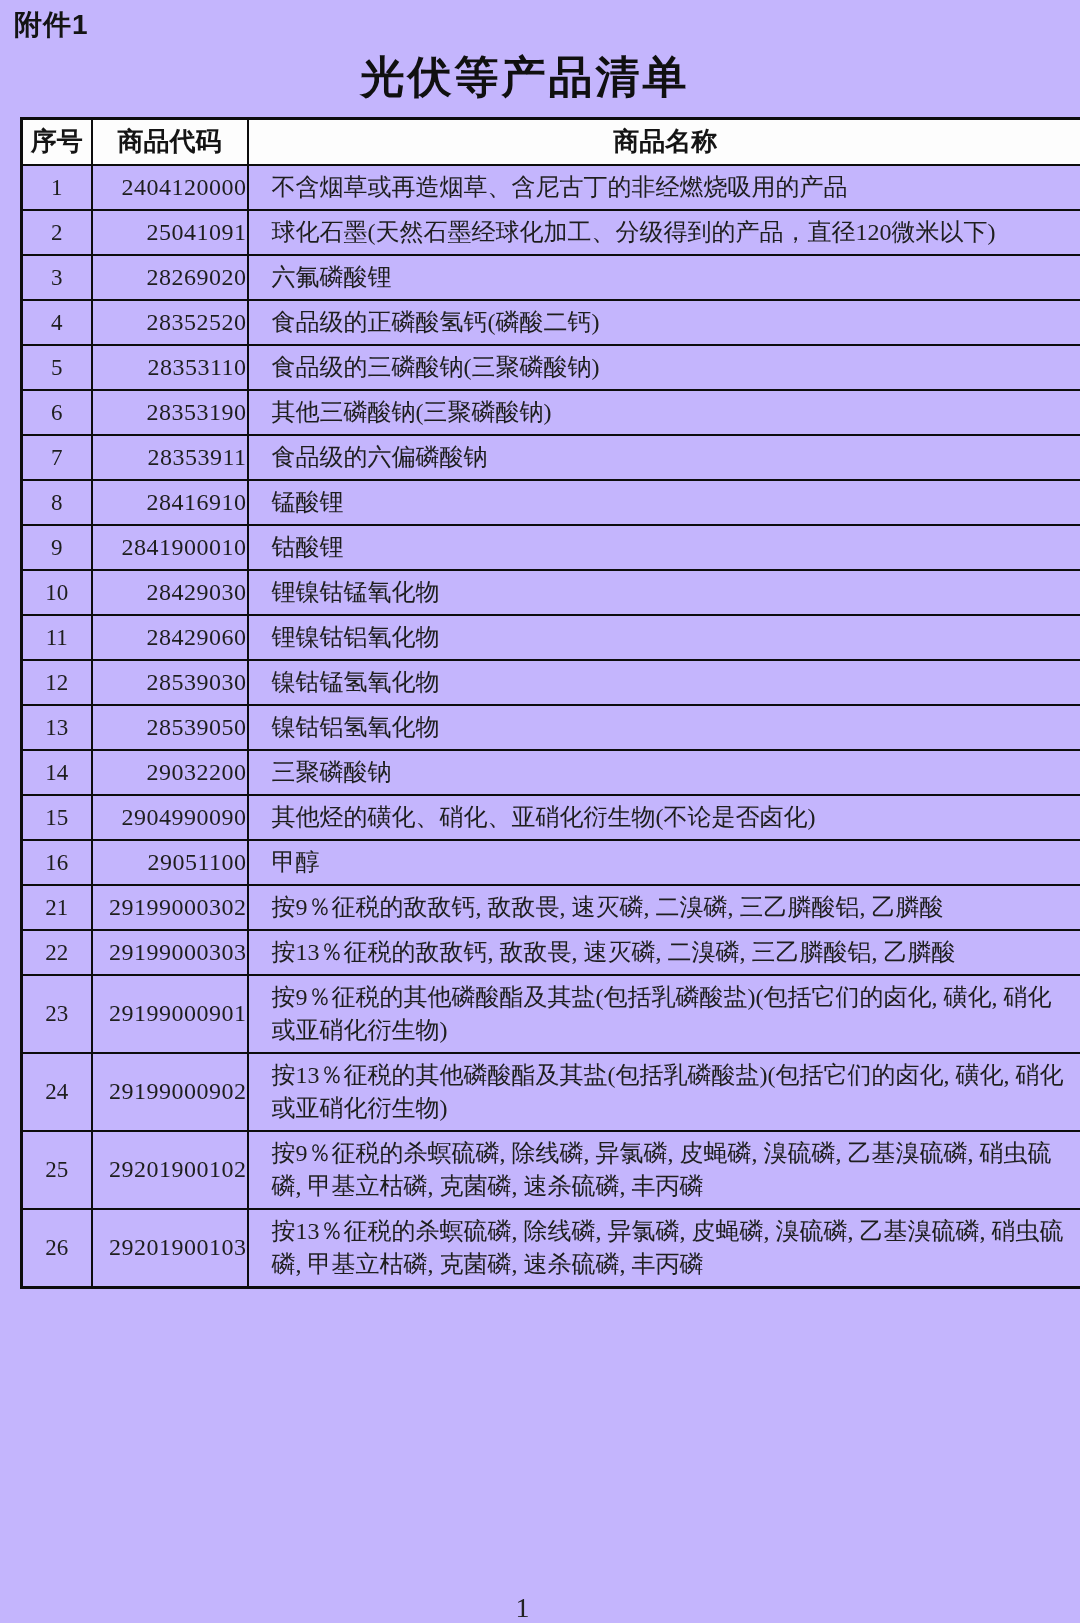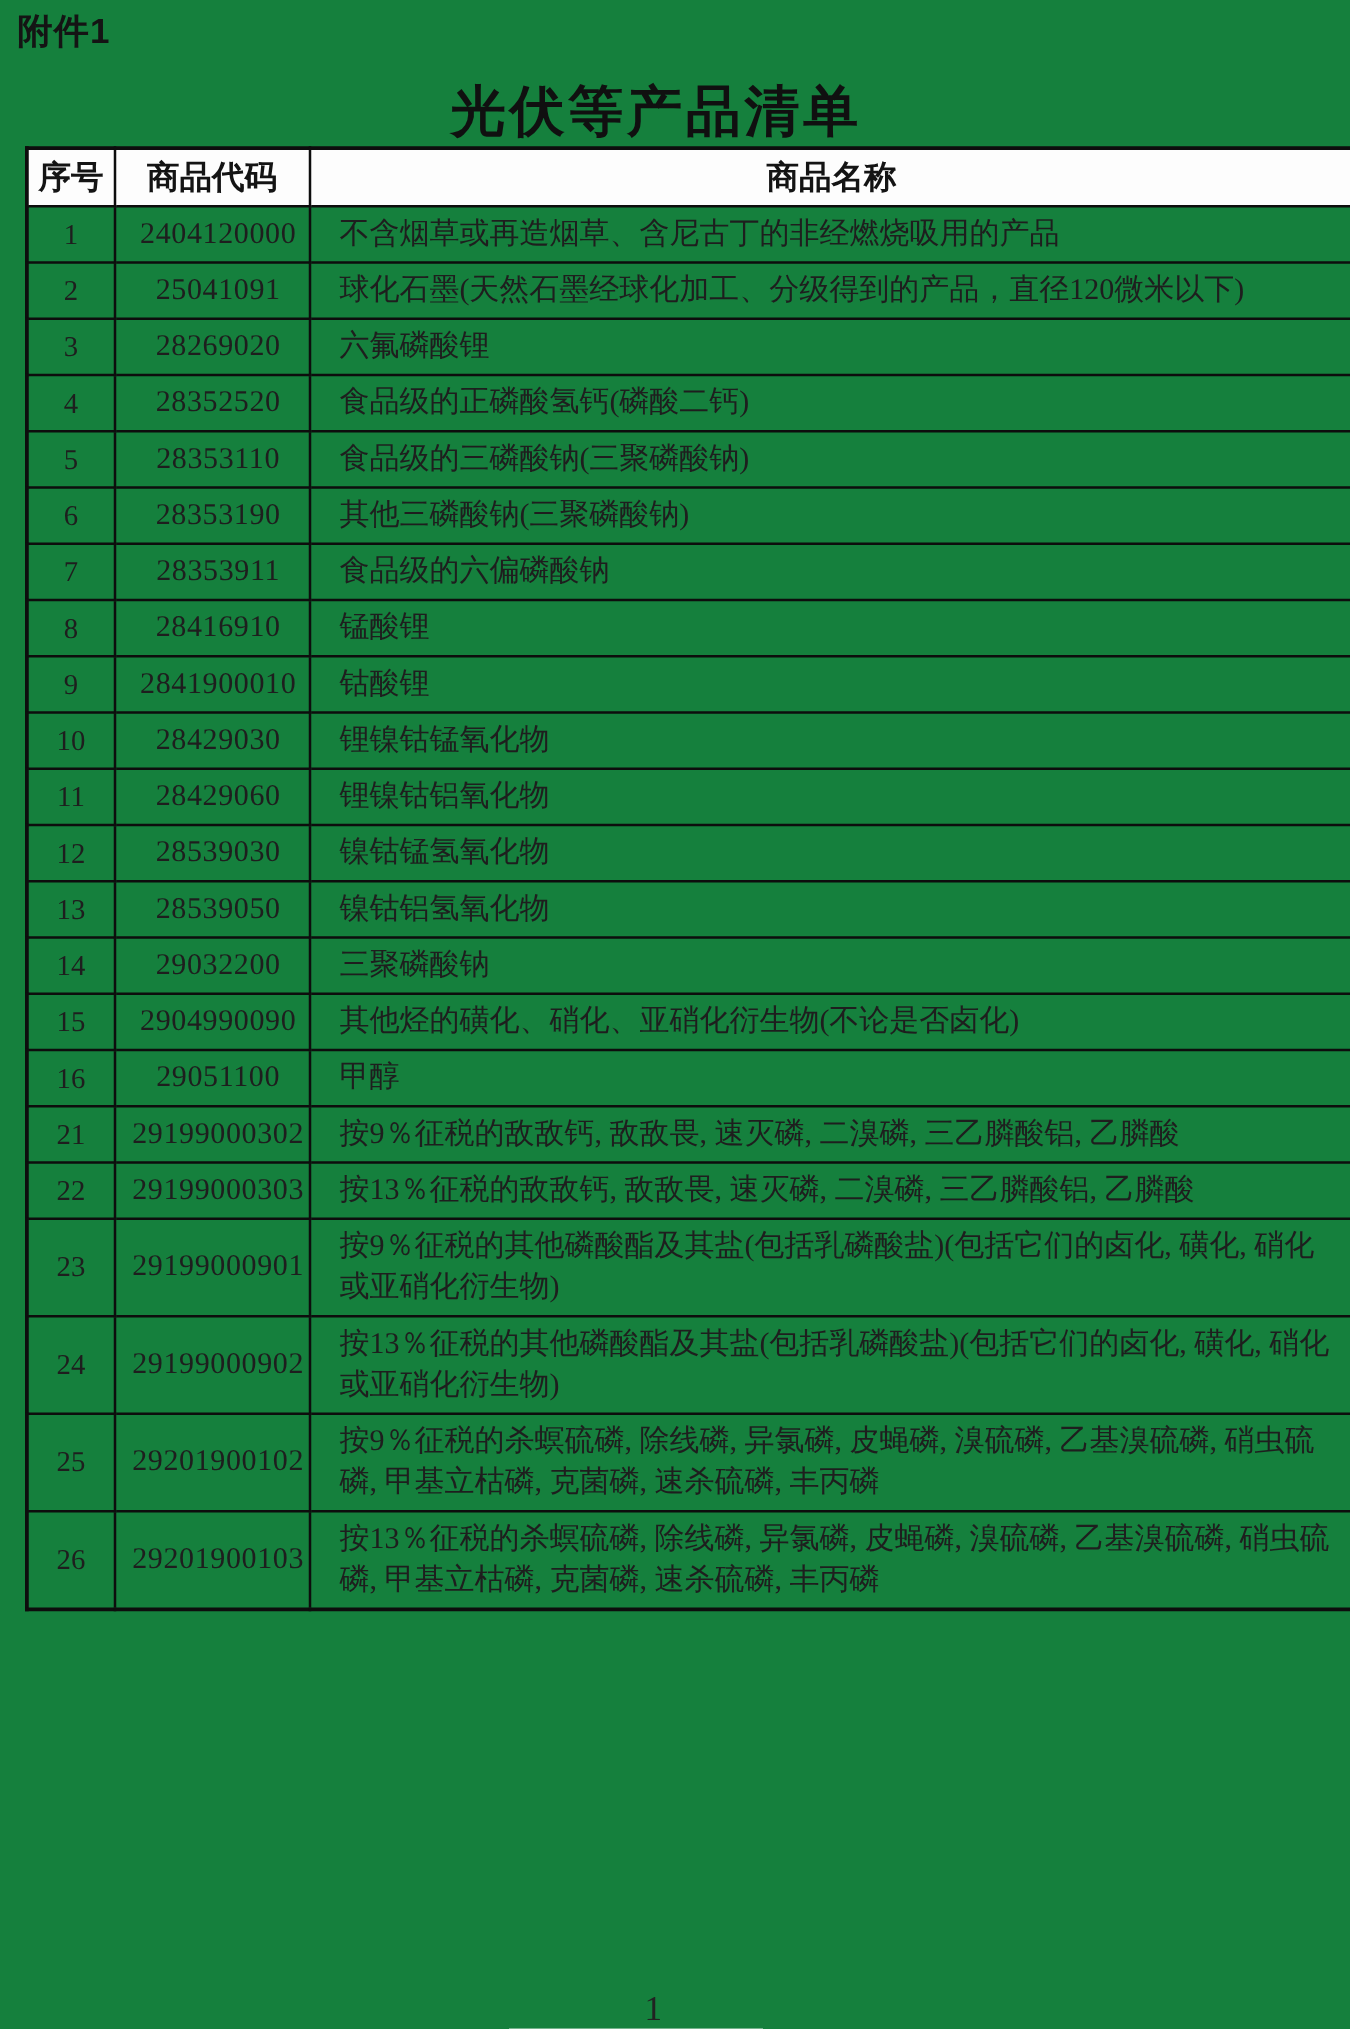--- a/index.html
+++ b/index.html
@@ -8,21 +8,21 @@
     height: 1623px;
     overflow: hidden;
     background: #ffffff;
     color: #1b1b1b;
     font-family: "Liberation Serif", "DejaVu Serif", serif;
   }
   .page {
     position: relative;
     width: 1080px;
     height: 1623px;
-    background: #15803d;
+    background: #c4b5fd;
   }
   .attachment-label {
     position: absolute;
     top: 6px;
     left: 14px;
     font-family: "Liberation Sans", "DejaVu Sans", sans-serif;
     font-weight: 700;
     font-size: 28px;
     letter-spacing: 1px;
     color: #141414;
@@ -30,21 +30,20 @@
   .doc-title {
     position: absolute;
     top: 48px;
     left: 0;
     width: 1050px;
     text-align: center;
     font-size: 44px;
     font-weight: 700;
     letter-spacing: 3px;
     color: #101010;
-    margin-top: 12px;
   }
   table.product-table {
     position: absolute;
     top: 117px;
     left: 8px;
     width: 1065px;
     border-collapse: collapse;
     table-layout: fixed;
   }
   table.product-table, table.product-table th, table.product-table td {
@@ -63,21 +62,21 @@
     background: #fdfdfd;
   }
   td {
     height: 44px;
     font-size: 24px;
     line-height: 33px;
     color: #1e1e1e;
     vertical-align: middle;
   }
   td.cell-no   { text-align: center; font-size: 23px; }
-  td.cell-code { text-align: center; padding-left: 10px; font-size: 24px; letter-spacing: 0.5px; }
+  td.cell-code { text-align: right; padding-left: 10px; font-size: 24px; letter-spacing: 0.5px; }
   td.cell-name { text-align: left; padding: 5px 8px 5px 23px; }
   .page-number {
     position: absolute;
     top: 1592px;
     left: 0;
     width: 1045px;
     text-align: center;
     font-size: 28px;
     color: #222;
   }

